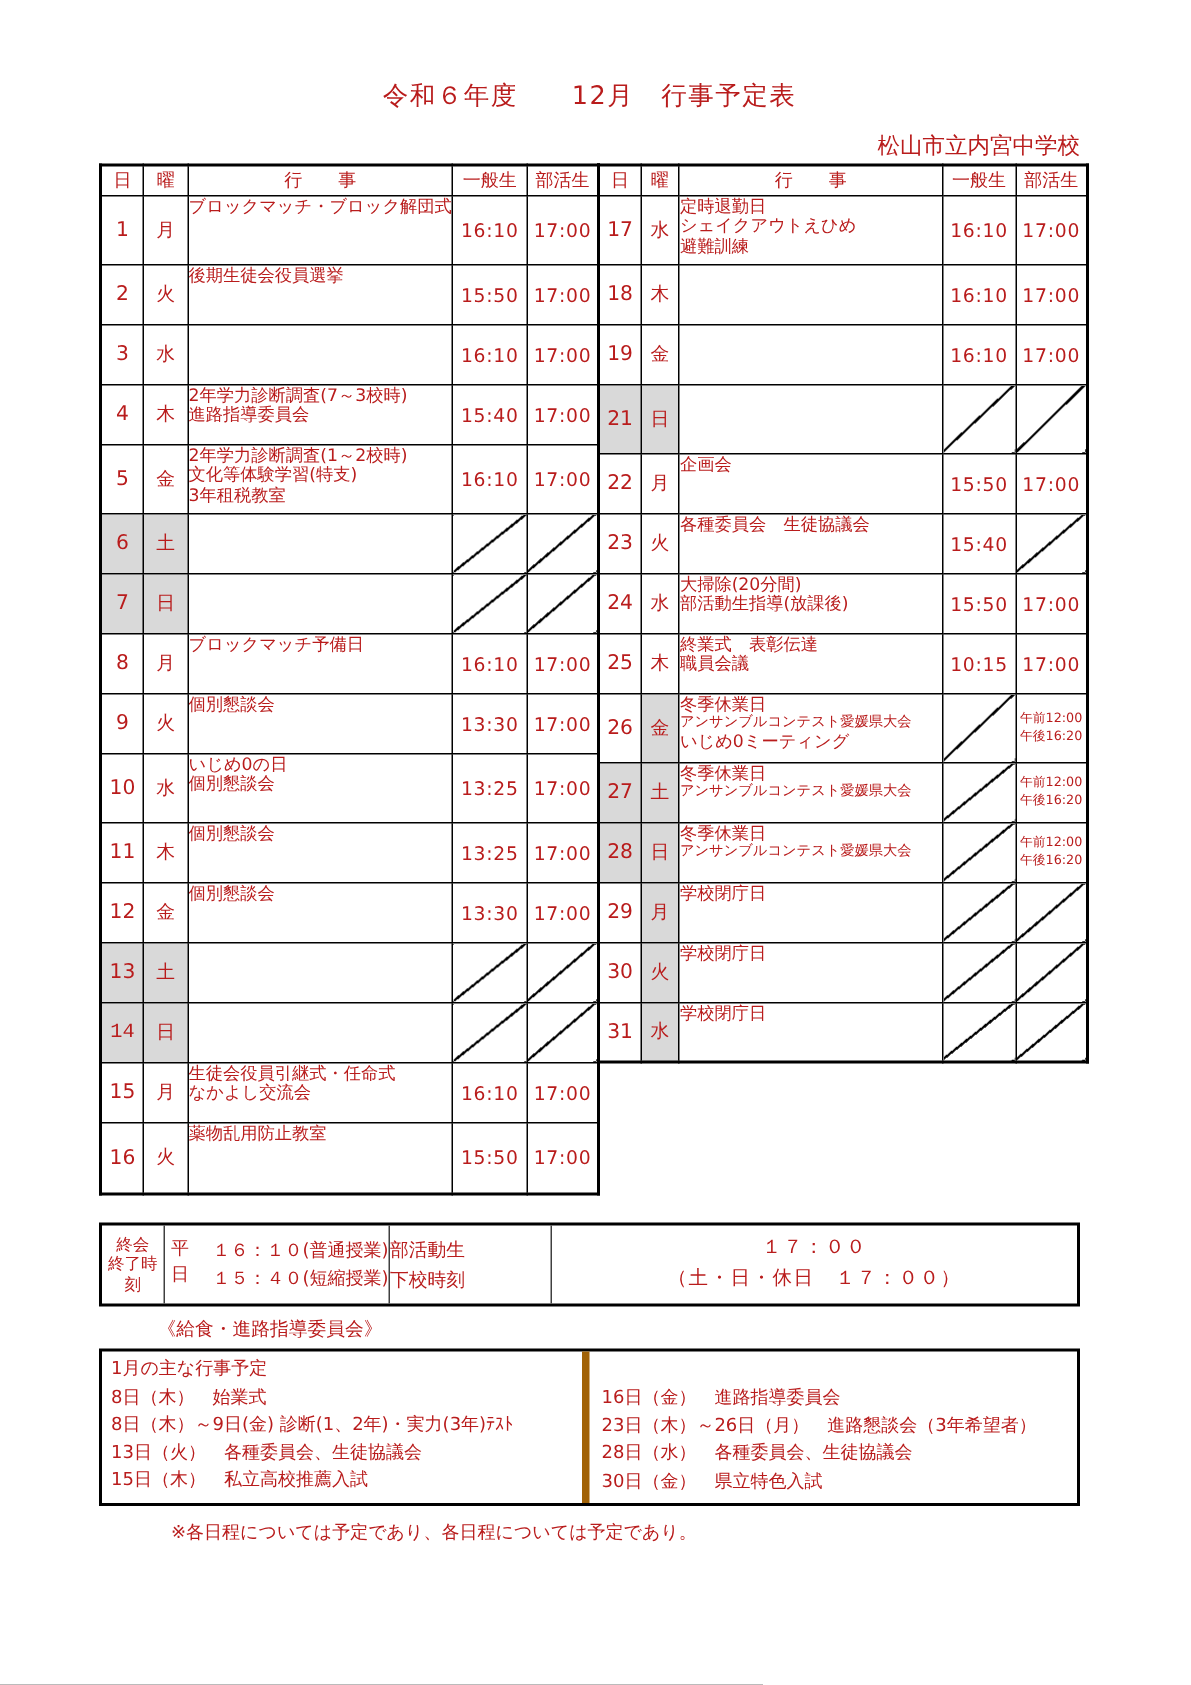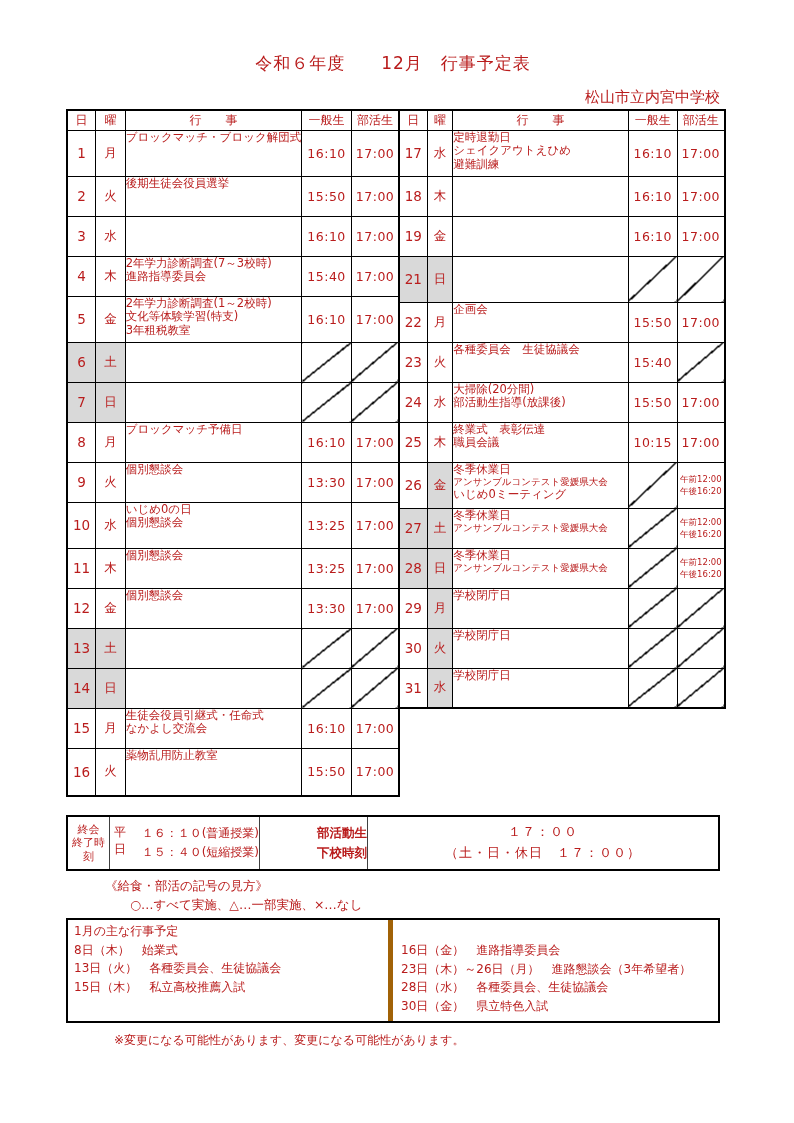--- a/index.html
+++ b/index.html
@@ -39,21 +39,21 @@
   .shade { background-color: var(--shade, #d9d9d9); }
 
   
   .dismissal { display: flex; width: 654px; border: 2px solid #000; margin-top: 18px; height: 56px; }
   .dismissal .cell { border-right: 1px solid #404040; display: flex; flex-direction: column; justify-content: center; }
   .dismissal .cell:last-child { border-right: none; }
   .d-label { width: 42px; font-size: 11px; text-align: center; line-height: 1.2; }
   .d-weekday { width: 150px; font-size: 12px; padding-left: 4px; flex-direction: row !important; align-items: flex-start; padding-top: 7px; justify-content: flex-start !important; }
   .d-weekday .wk-label { margin-right: 6px; }
   .d-weekday .wk-times div { line-height: 1.55; white-space: nowrap; }
-  .d-club { width: 108px; font-size: 12.5px; text-align: right; line-height: 1.6; font-weight: bold; }
+  .d-club { width: 108px; font-size: 12.5px; text-align: left; line-height: 1.6; }
   .d-time { flex: 1; font-size: 13px; text-align: center; line-height: 1.6; letter-spacing: 1px; }
 
   
   .legend { margin-top: 7px; font-size: 12.5px; }
   .legend-title { margin-left: 39px; }
   .legend-line { margin-left: 64px; margin-top: 2px; }
 
   
   .next-box { display: flex; width: 654px; border: 2px solid #000; margin-top: 4px; min-height: 90px; }
   .next-left { width: 325px; border-right: 5px solid #a16207; padding: 2px 4px 6px 6px; }
@@ -197,21 +197,21 @@
               <td class="c-time">13:30</td>
               <td class="c-time">17:00</td>
             </tr>
             <tr style="height: 40px;">
               <td class="c-day shade">13</td>
               <td class="c-wd shade">土</td>
               <td class="c-ev"></td>
               <td class="diag"></td>
               <td class="diag"></td>
             </tr>
-            <tr style="height: 40px;">
+            <tr style="height: 40px; font-family: Liberation Mono, monospace;">
               <td class="c-day shade">14</td>
               <td class="c-wd shade">日</td>
               <td class="c-ev"></td>
               <td class="diag"></td>
               <td class="diag"></td>
             </tr>
             <tr style="height: 40px;">
               <td class="c-day">15</td>
               <td class="c-wd">月</td>
               <td class="c-ev">
@@ -409,39 +409,39 @@
           <div>部活動生</div>
           <div>下校時刻</div>
         </div>
       <div class="cell d-time" id="dismissal-time">
           <div>１７：００</div>
           <div>（土・日・休日　１７：００）</div>
         </div>
     </div>
 
     <div class="legend">
-      <div class="legend-title">《給食・部活の記号の見方》</div>
-      <div class="legend-line">○…すべて実施、△…一部実施、×…なし</div>
+      <div class="legend-title">《給食・進路指導委員会》</div>
     </div>
 
     <div class="next-box">
       <div class="next-left">
         <div class="nm-title">1月の主な行事予定</div>
         <div id="nm-left-items">
             <div class="nm-item">8日（木）　始業式</div>
+            <div class="nm-item">8日（木）～9日(金) 診断(1、2年)・実力(3年)ﾃｽﾄ</div>
             <div class="nm-item">13日（火）　各種委員会、生徒協議会</div>
             <div class="nm-item">15日（木）　私立高校推薦入試</div>
           </div>
       </div>
       <div class="next-right">
         <div id="nm-right-items">
             <div class="nm-item">16日（金）　進路指導委員会</div>
             <div class="nm-item">23日（木）～26日（月）　進路懇談会（3年希望者）</div>
             <div class="nm-item">28日（水）　各種委員会、生徒協議会</div>
             <div class="nm-item">30日（金）　県立特色入試</div>
           </div>
       </div>
     </div>
 
-    <div class="footnote">※変更になる可能性があります、変更になる可能性があります。</div>
+    <div class="footnote">※各日程については予定であり、各日程については予定であり。</div>
 
   </div>
 </div>
 
 </body></html>

